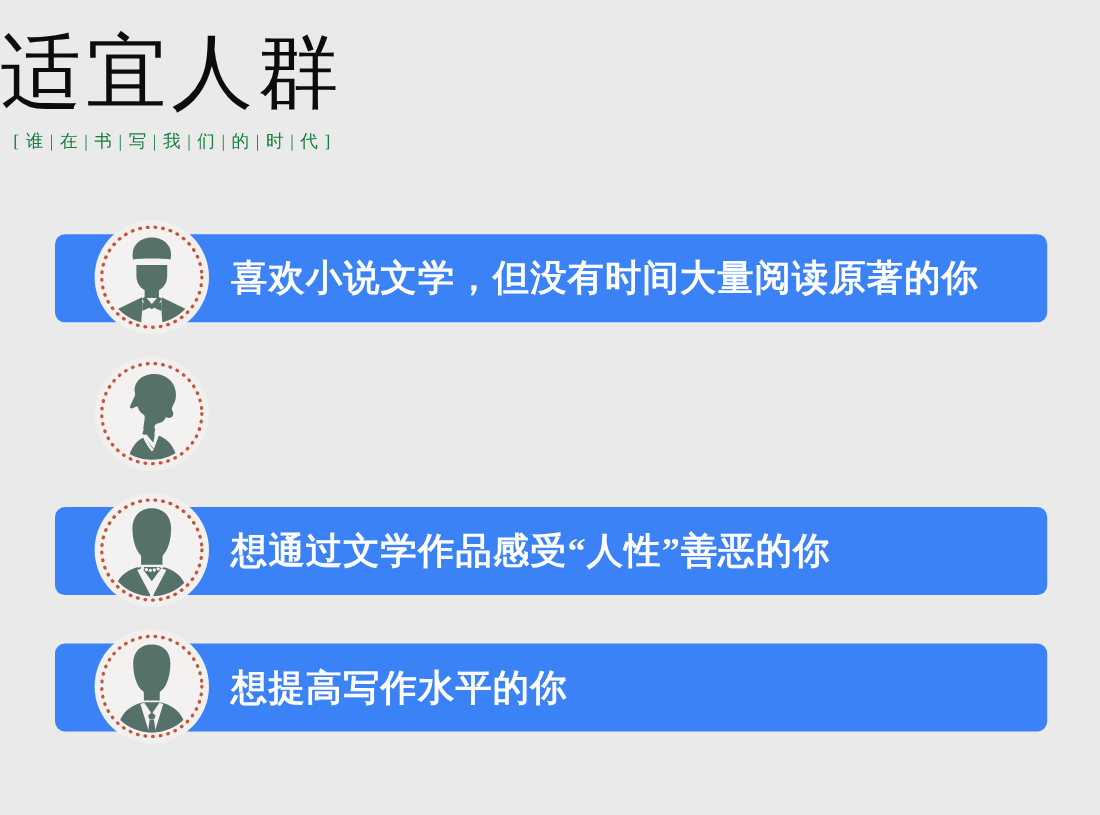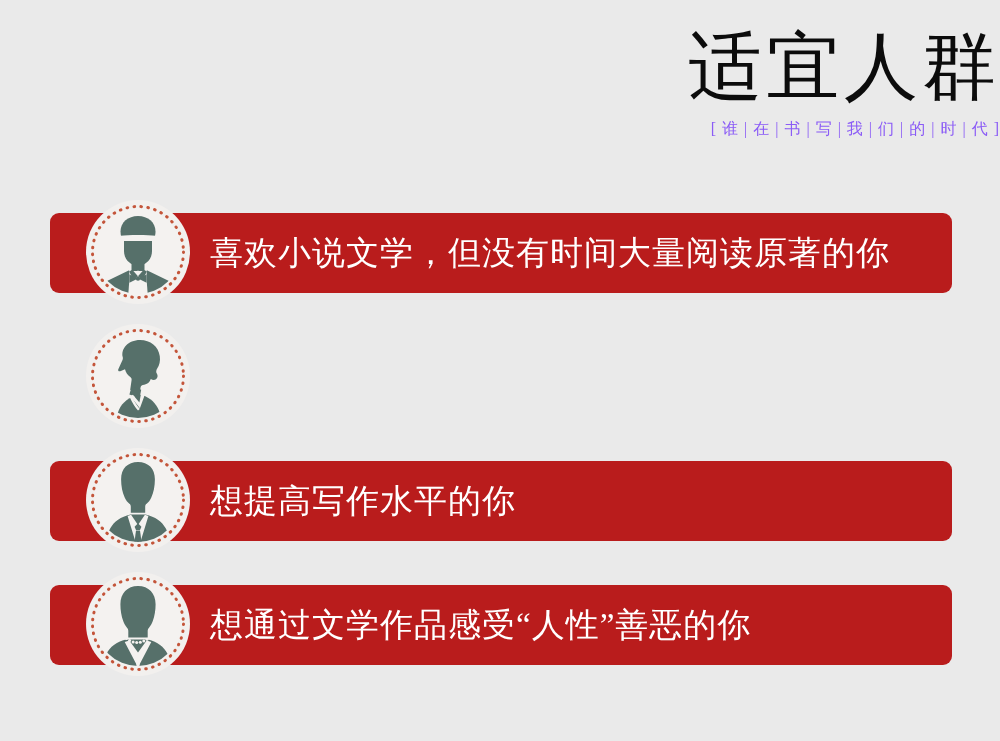--- a/index.html
+++ b/index.html
@@ -11,63 +11,65 @@
     height: 741px;
     background: #eaeaea;
     font-family: "Liberation Serif", "DejaVu Serif", serif;
     overflow: hidden;
     position: relative;
   }
 
   
   .header {
     width: 100%;
-    text-align: right;
+    text-align: left;
     padding-top: 30px;
     box-sizing: border-box;
   }
   .page-title {
     font-family: "Liberation Serif", "DejaVu Serif", serif;
     font-size: 74px;
     line-height: 1.02;
     color: #0c0c0c;
     letter-spacing: 4px;
     font-weight: 400;
     margin: 0;
     padding: 0;
   }
   .page-subtitle {
     margin: 14px 0 0 0;
     font-family: "Liberation Serif", "DejaVu Serif", serif;
     font-size: 16px;
-    color: #8b5cf6;
+    color: #15803d;
     letter-spacing: 1px;
     white-space: nowrap;
+    padding-left: 12px;
   }
 
   
   .rows {
     position: absolute;
     left: 0;
     top: 196px;
     width: 1000px;
   }
   .row {
     position: relative;
     height: 124px;
   }
   .bar {
     position: absolute;
     left: 50px;
     top: 17px;
     width: 902px;
     height: 80px;
-    background: #b91c1c;
+    background: #3b82f6;
     border-radius: 9px;
     box-sizing: border-box;
+    font-weight: bold;
   }
   .bar-text {
     position: absolute;
     left: 160px;
     top: 0;
     height: 80px;
     display: flex;
     align-items: center;
     font-family: "Liberation Serif", "DejaVu Serif", serif;
     font-size: 33px;
@@ -167,49 +169,20 @@
 
           <path d="M37.6 37.5c-1 .4-1.3 1.2-.9 2.2l1.6 4.3-2.6 1c-1 .4-1.1 1.3-.3 1.9l2.3 1.6" fill="none" stroke="#f4f2f0" stroke-width="0"></path>
 
           <path d="M45.6 62.5l9.6 3.3-1.6 8.2-10.2-3.5z"></path>
 
           <path d="M53.4 70.5c8.5 1.8 14.6 6.3 18.4 13.6 2.6 5 4 11.2 4.4 18.4H29.5c.5-9.4 2.6-16.6 6.6-21.9 2.8-3.7 6.3-6.1 10.6-7.7z"></path>
 
           <path d="M46.9 70.8l6.5 7.7 1.8-10.1 3.9 1.6-5.2 14.2-9.4-11.9z" fill="#f4f2f0"></path>
 
           <path d="M44.6 72.2c2.6 5.8 5.4 10.3 8.3 13.5" fill="none" stroke="#f4f2f0" stroke-width="2.4"></path>
-        </g>
-        <circle cx="52" cy="52" r="45.5" fill="none" stroke="#c4553a" stroke-width="3" stroke-linecap="round" stroke-dasharray="0.6 6.4"></circle>
-      </svg>
-    </div>
-  </div>
-
-  <div class="row">
-    <div class="bar">
-      <div class="bar-text">想提高写作水平的你</div>
-    </div>
-    <div class="avatar">
-      <div class="ring-outer"></div>
-      <svg viewBox="0 0 104 104" xmlns="http://www.w3.org/2000/svg">
-        <defs>
-          <clipPath id="clip4">
-              <circle cx="52" cy="52" r="42"></circle>
-            </clipPath>
-        </defs>
-        <circle cx="52" cy="52" r="44" fill="#f4f2f0"></circle>
-        <g clip-path="url(#clip4)" fill="#56706a">
-
-          <path d="M52 14c10.3 0 16.9 6.6 16.9 17.2 0 7-1.3 13.4-3.6 18.3-1.3 2.8-2.9 4.9-4.7 6.3-1 .8-1.4 1.7-1.4 2.9v6.1H44.8V58.7c0-1.2-.4-2.1-1.4-2.9-1.8-1.4-3.4-3.5-4.7-6.3-2.3-4.9-3.6-11.3-3.6-18.3C35.1 20.6 41.7 14 52 14z"></path>
-
-          <path d="M44.5 66.4h15c9.9 2.3 16.4 6.9 20.2 13.9 2.8 5.1 4.2 12.3 4.5 21.7H19.8c.3-9.4 1.7-16.6 4.5-21.7 3.8-7 10.3-11.6 20.2-13.9z"></path>
-
-          <path d="M45.1 66.8L52 76.9l6.9-10.1 3.5 1.3L52 102l-10.4-33.9z" fill="#f4f2f0"></path>
-
-          <path d="M52 75.3l-3.4 3.4 1.4 3.3h4l1.4-3.3z"></path>
-          <path d="M50 82.6h4l2 14.5-4 5.4-4-5.4z"></path>
         </g>
         <circle cx="52" cy="52" r="45.5" fill="none" stroke="#c4553a" stroke-width="3" stroke-linecap="round" stroke-dasharray="0.6 6.4"></circle>
       </svg>
     </div>
   </div>
 
   <div class="row">
     <div class="bar">
       <div class="bar-text">想通过文学作品感受“人性”善恶的你</div>
     </div>
@@ -241,13 +214,42 @@
             <circle cx="57.8" cy="69.1" r="1.5"></circle>
             <circle cx="61.1" cy="67.3" r="1.5"></circle>
             <circle cx="63.9" cy="65.1" r="1.5"></circle>
           </g>
         </g>
         <circle cx="52" cy="52" r="45.5" fill="none" stroke="#c4553a" stroke-width="3" stroke-linecap="round" stroke-dasharray="0.6 6.4"></circle>
       </svg>
     </div>
   </div>
 
+  <div class="row">
+    <div class="bar">
+      <div class="bar-text">想提高写作水平的你</div>
+    </div>
+    <div class="avatar">
+      <div class="ring-outer"></div>
+      <svg viewBox="0 0 104 104" xmlns="http://www.w3.org/2000/svg">
+        <defs>
+          <clipPath id="clip4">
+              <circle cx="52" cy="52" r="42"></circle>
+            </clipPath>
+        </defs>
+        <circle cx="52" cy="52" r="44" fill="#f4f2f0"></circle>
+        <g clip-path="url(#clip4)" fill="#56706a">
+
+          <path d="M52 14c10.3 0 16.9 6.6 16.9 17.2 0 7-1.3 13.4-3.6 18.3-1.3 2.8-2.9 4.9-4.7 6.3-1 .8-1.4 1.7-1.4 2.9v6.1H44.8V58.7c0-1.2-.4-2.1-1.4-2.9-1.8-1.4-3.4-3.5-4.7-6.3-2.3-4.9-3.6-11.3-3.6-18.3C35.1 20.6 41.7 14 52 14z"></path>
+
+          <path d="M44.5 66.4h15c9.9 2.3 16.4 6.9 20.2 13.9 2.8 5.1 4.2 12.3 4.5 21.7H19.8c.3-9.4 1.7-16.6 4.5-21.7 3.8-7 10.3-11.6 20.2-13.9z"></path>
+
+          <path d="M45.1 66.8L52 76.9l6.9-10.1 3.5 1.3L52 102l-10.4-33.9z" fill="#f4f2f0"></path>
+
+          <path d="M52 75.3l-3.4 3.4 1.4 3.3h4l1.4-3.3z"></path>
+          <path d="M50 82.6h4l2 14.5-4 5.4-4-5.4z"></path>
+        </g>
+        <circle cx="52" cy="52" r="45.5" fill="none" stroke="#c4553a" stroke-width="3" stroke-linecap="round" stroke-dasharray="0.6 6.4"></circle>
+      </svg>
+    </div>
+  </div>
+
 </div>
 
 </body></html>

